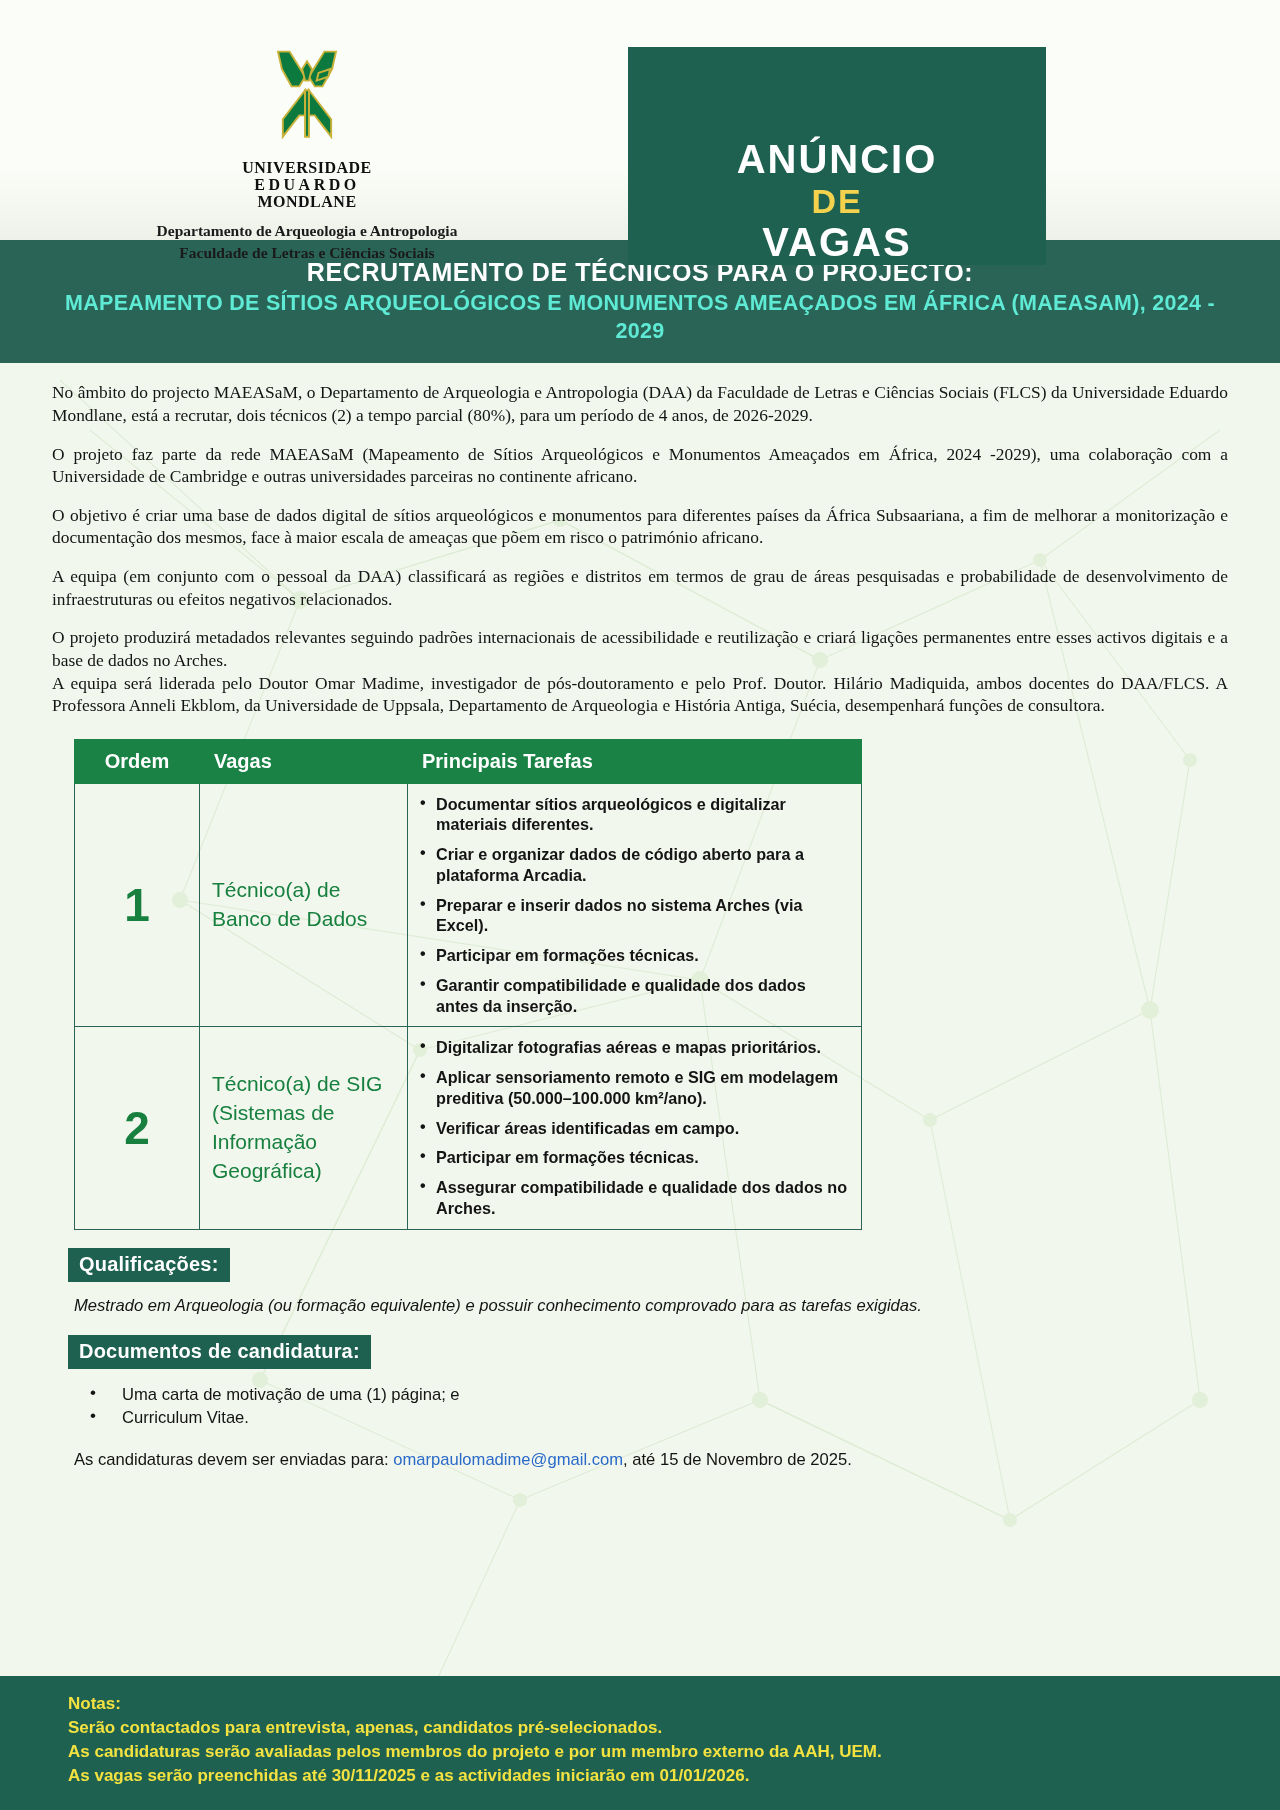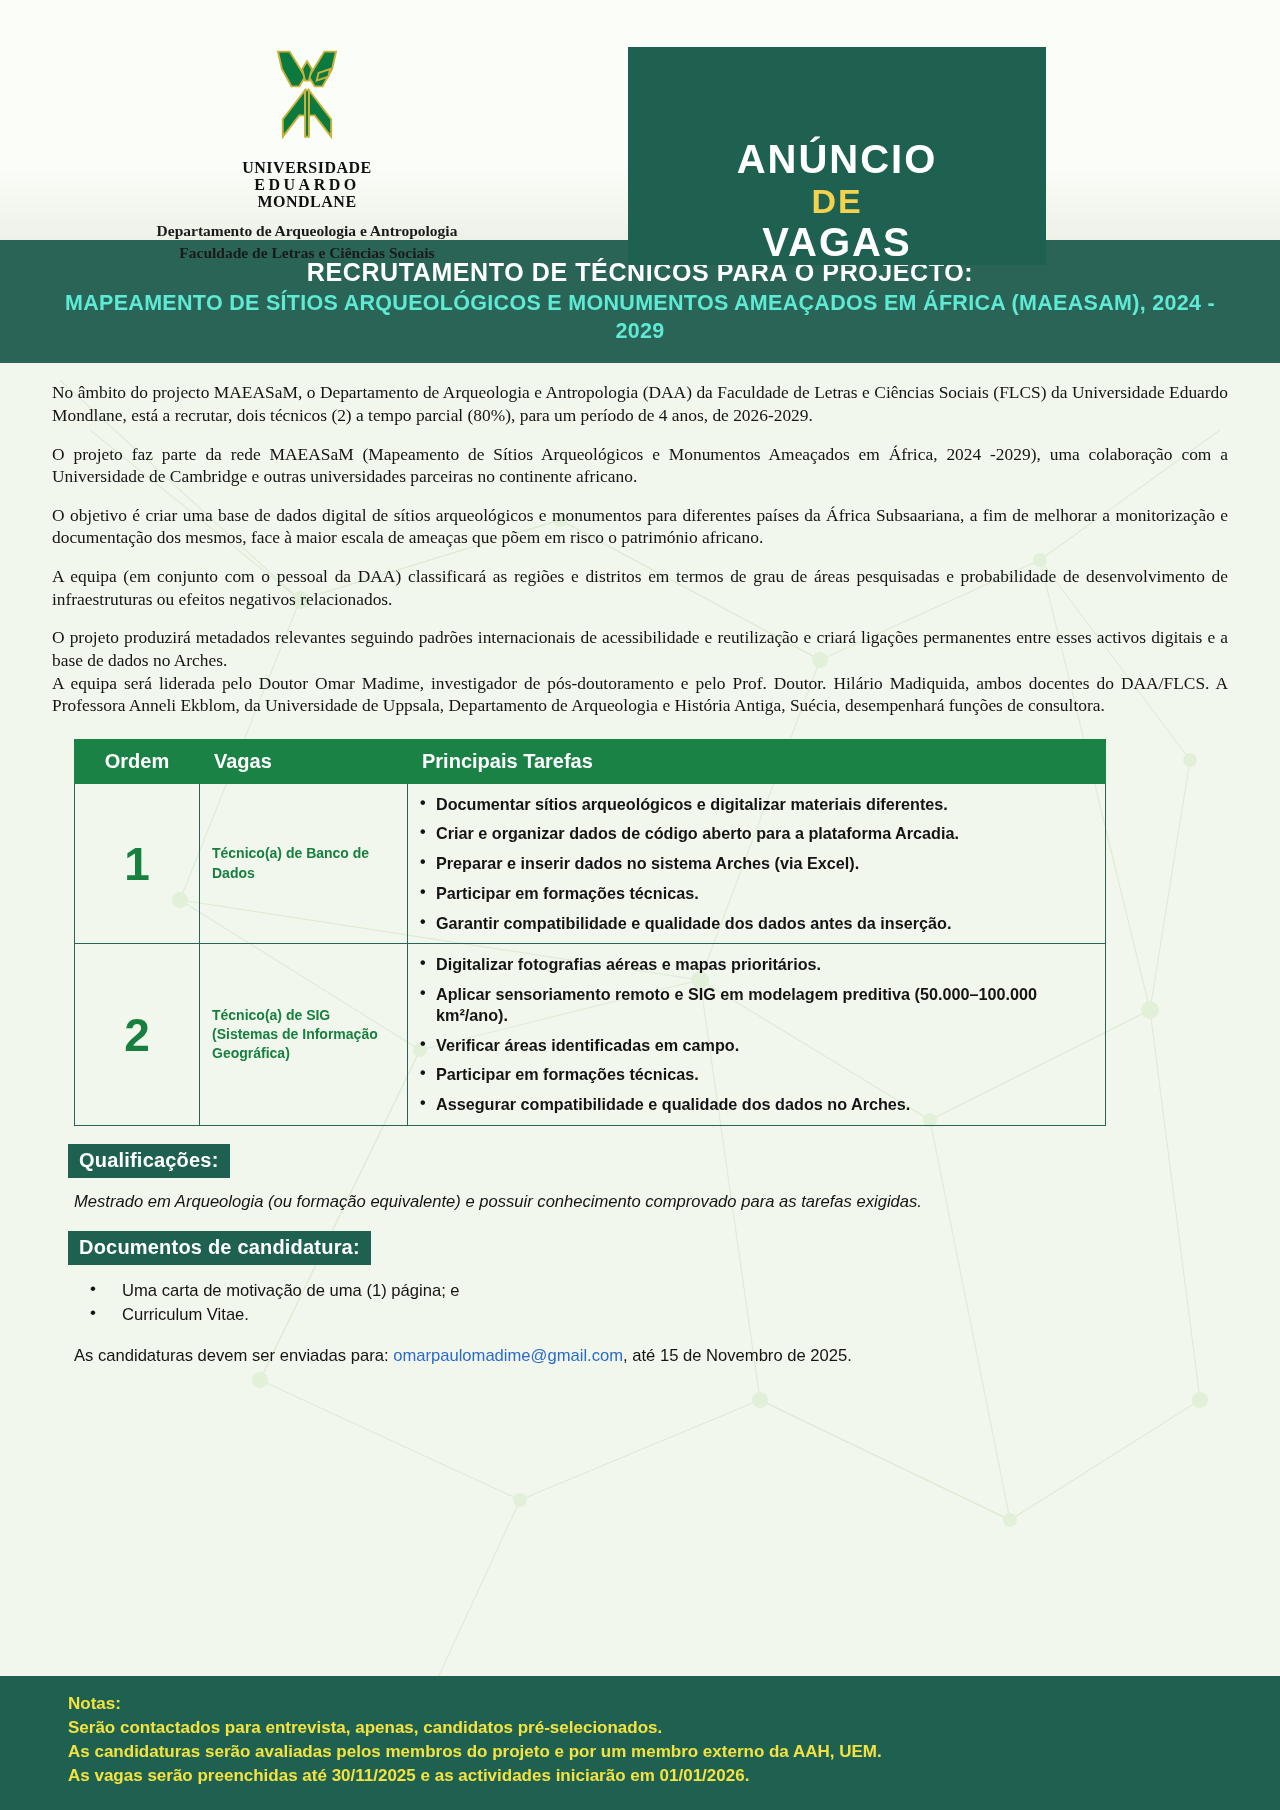--- a/index.html
+++ b/index.html
@@ -130,21 +130,21 @@
     line-height: 1.30;
     color: #141414;
     text-align: justify;
     margin-bottom: 16px;
   }
   .para.tight { margin-bottom: 0; }
 
   
   .tbl-wrap { padding: 6px 52px 0 74px; }
   table.roles {
-    width: 1032px;
+    width: 788px;
     border-collapse: collapse;
     table-layout: fixed;
     border-radius: 6px;
   }
   table.roles th {
     background: #1a8245;
     color: #ffffff;
     font-size: 20px;
     font-weight: bold;
     text-align: left;
@@ -163,22 +163,22 @@
     text-align: center;
     vertical-align: middle;
     color: #17803f;
     font-size: 46px;
     font-weight: bold;
   }
   td.vaga-cell {
     vertical-align: top;
     padding-top: 14px;
     color: #17803f;
-    font-size: 14px;
-    font-weight: bold;
+    font-size: 21px;
+    font-weight: normal;
     line-height: 1.38;
   }
   td.tasks-cell { padding: 12px 10px 12px 14px; }
   ul.tasks { list-style: none; }
   ul.tasks li {
     position: relative;
     padding-left: 16px;
     font-size: 16.2px;
     font-weight: bold;
     color: #141414;

